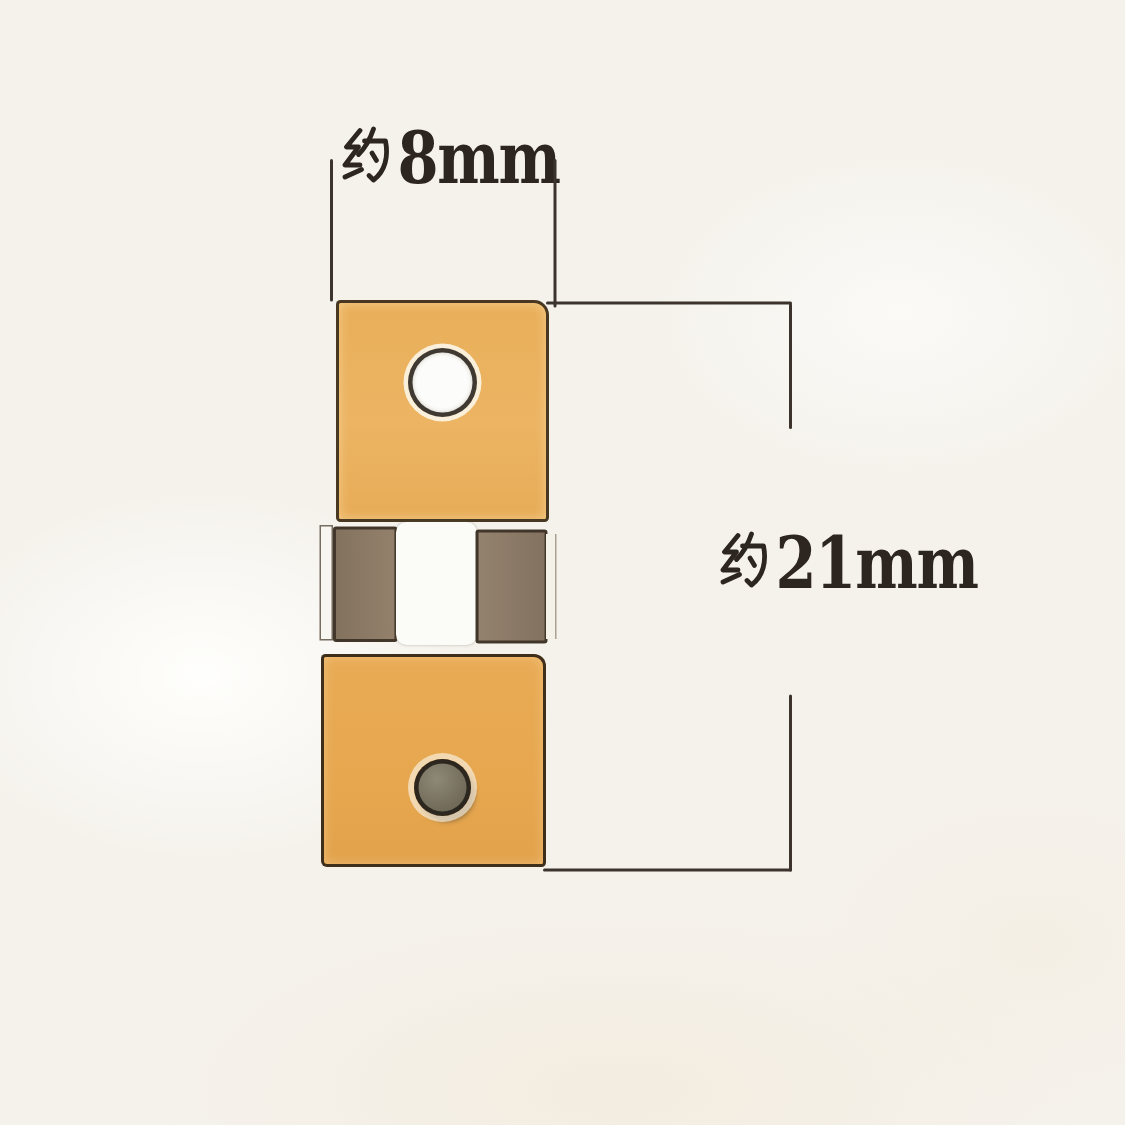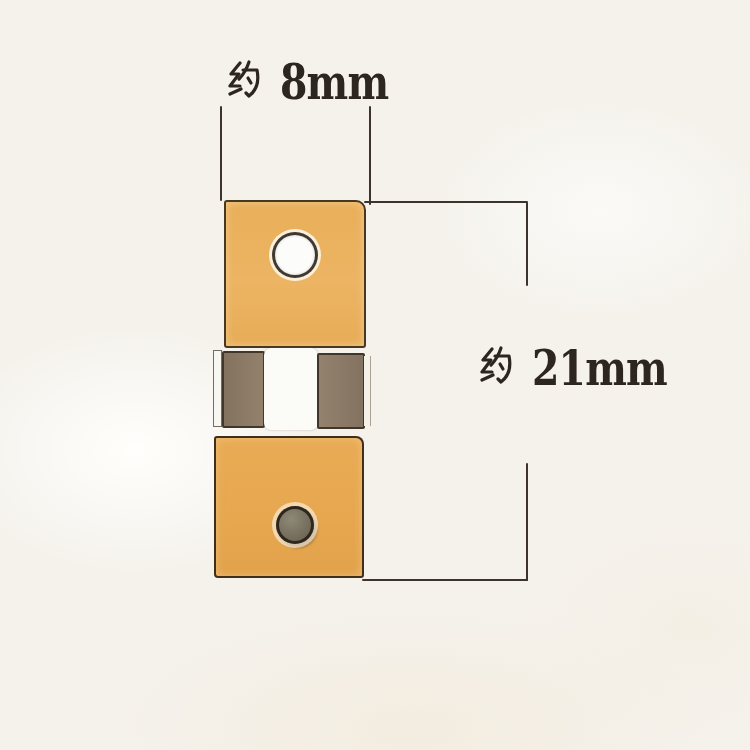--- a/index.html
+++ b/index.html
@@ -19,30 +19,30 @@
   .dim-line{position:absolute; background:#3c342c; border-radius:1px; filter:blur(0.3px);}
   .wl-left  {left:220px; top:106px; width:2px;  height:95px;}
   .wl-right {left:369px; top:106px; width:2px;  height:99px;}
   .hl-top   {left:364px; top:201px; width:164px; height:2px;}
   .hl-vtop  {left:526px; top:202px; width:2px;  height:84px;}
   .hl-vbot  {left:526px; top:463px; width:2px;  height:118px;}
   .hl-bottom{left:362px; top:579px; width:166px; height:2px;}
 
   
   .dim-label{
-    position:absolute; display:flex; align-items:flex-start; gap:18px;
-    color:#2c2520; filter:blur(0.25px);
+    position:absolute; display:flex; align-items:flex-start; gap:3px;
+    color:#2c2520; filter:blur(0.25px);margin-top:24px;
   }
   .dim-label .glyph{flex:0 0 auto;}
   .dim-value{
     font-weight:bold; font-size:48px; line-height:48px; letter-spacing:-1px;
     transform:scaleX(0.82); transform-origin:left center; white-space:nowrap;
   }
   .width-label {left:226px; top:58px;}
-  .height-label{left:478px; top:344px;}
+  .height-label{left:478px; top:328px;}
   .glyph svg{display:block;}
 
   
   .part{position:absolute; inset:0;}
   .block{position:absolute; box-sizing:border-box;}
   .top-block{
     left:224px; top:200px; width:142px; height:148px;
     background:linear-gradient(180deg,#e9af5a 0%, #ecb463 55%, #e7ac57 100%);
     border:2px solid rgba(44,35,24,0.85);
     border-radius:3px 10px 3px 3px;

